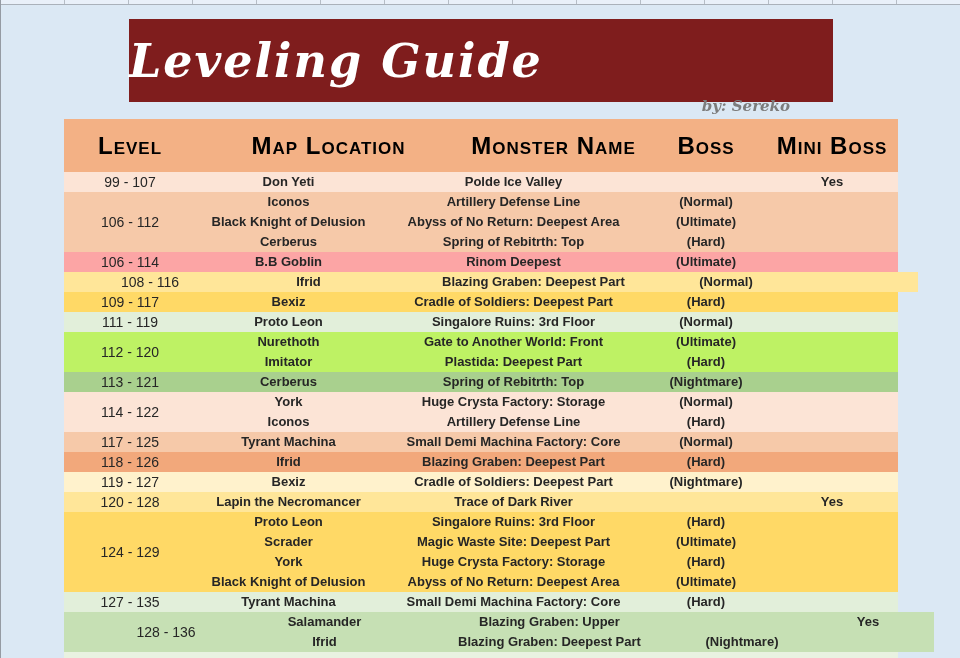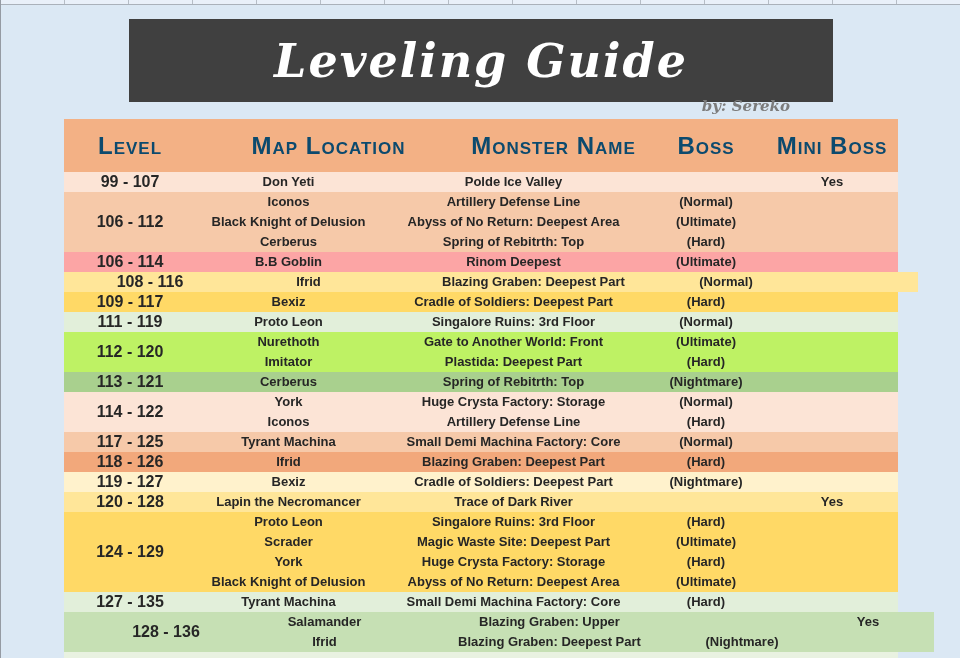--- a/index.html
+++ b/index.html
@@ -12,54 +12,54 @@
     overflow:hidden;
     font-family:"Liberation Sans", sans-serif;
   }
   .top-strip{
     position:absolute;left:0;top:0;width:960px;height:4px;
     background:repeating-linear-gradient(to right,#e9f0f9 0 63px,#b6bdc6 63px 64px);
     border-bottom:1px solid #aab1ba;
   }
   .banner{
     position:absolute;left:128px;top:19px;width:704px;height:83px;
-    background:#404040;
-    display:flex;align-items:center;justify-content:center;
+    background:#7f1d1d;
+    display:flex;align-items:center;justify-content:flex-start;
   }
   .banner .title{
     font-family:"DejaVu Serif", serif;
     font-style:italic;font-weight:bold;
     font-size:46px;color:#ffffff;letter-spacing:2px;
   }
   .byline{
     position:absolute;top:97px;right:170px;height:20px;
     font-family:"DejaVu Serif", serif;
     font-style:italic;font-weight:bold;
     font-size:15px;color:#7c7c7c;
   }
   .ltable{
     position:absolute;left:63px;top:119px;width:834px;
   }
   .thead{
     display:flex;align-items:center;height:53px;background:#f3b185;
   }
   .th{
     font-variant:small-caps;
-    font-weight:bold;font-size:24px;color:#0c4a6e;
+    font-weight:bold;font-size:24px;color:#000000;
     letter-spacing:1px;text-align:center;
   }
   .col-level{width:132px;}
   .col-monster{width:185px;}
   .col-map{width:265px;}
   .col-boss{width:120px;}
   .col-mini{width:132px;}
   .group{display:flex;width:834px;}
   .level-cell{
     width:132px;display:flex;align-items:center;justify-content:center;
-    font-weight:bold;font-size:16px;color:#262626;
+    font-weight:normal;font-size:14px;color:#262626;
   }
   .lines{display:flex;flex-direction:column;width:702px;}
   .line{display:flex;height:20px;}
   .cell{
     text-align:center;font-weight:bold;font-size:13px;
     color:#262626;line-height:20px;
     white-space:nowrap;overflow:hidden;
   }
   .next-row-sliver{width:834px;height:6px;background:#e9f2e1;}
 </style>

